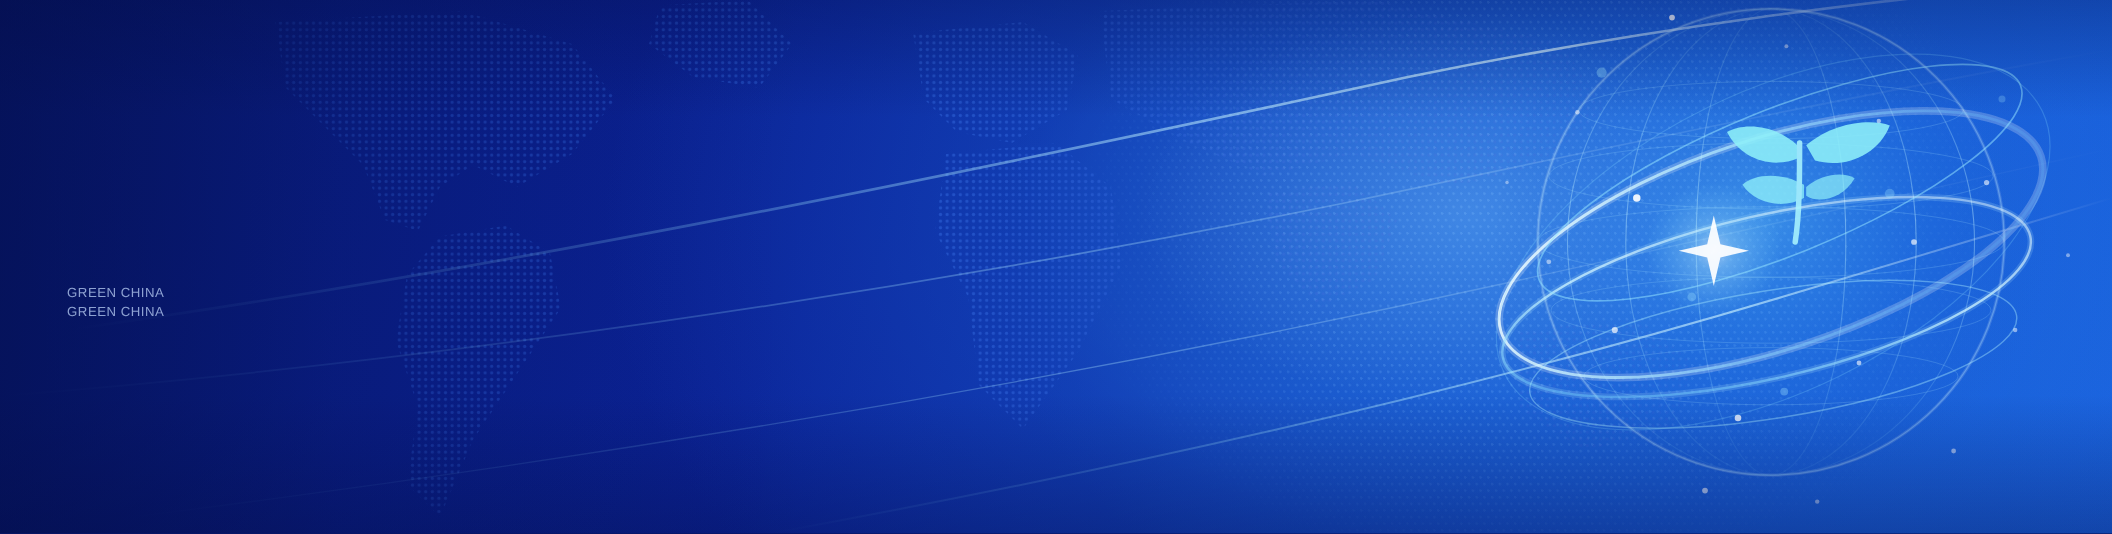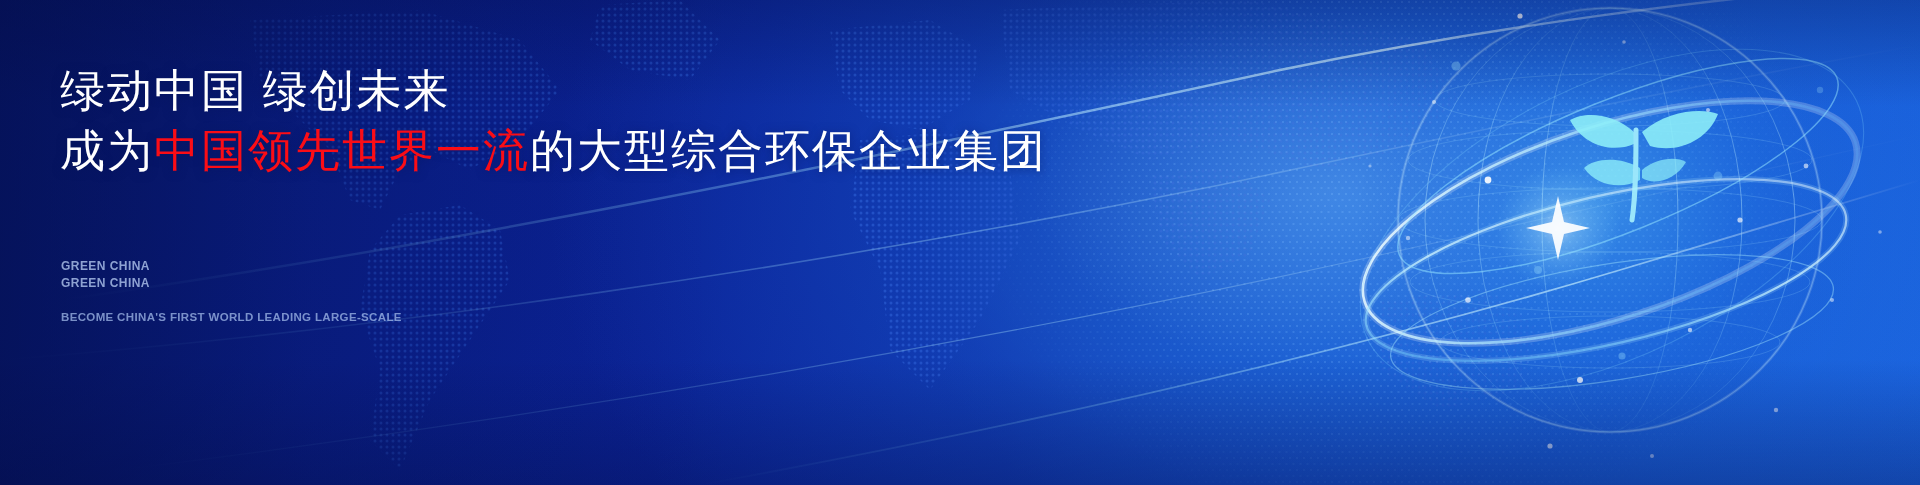--- a/index.html
+++ b/index.html
@@ -97,21 +97,21 @@
     text-shadow: 0 1px 10px rgba(0,20,90,0.55);
   }
   .hl-accent { color: #fb0d16; }
 
   .tagline-en {
     position: absolute;
     left: 61px;
     top: 258px;
     z-index: 6;
     font-size: 12px;
-    font-weight: bold;
+    font-weight: normal;
     line-height: 1.42;
     letter-spacing: 0.45px;
     color: rgba(176,198,238,0.80);
   }
   .subline-en {
     position: absolute;
     left: 61px;
     top: 309px;
     z-index: 6;
     font-size: 11.5px;
@@ -287,27 +287,22 @@
       <circle cx="236" cy="96" r="4.6" opacity="0.38"></circle>
       <circle cx="318" cy="300" r="4.0" opacity="0.32"></circle>
       <circle cx="498" cy="206" r="4.4" opacity="0.30"></circle>
       <circle cx="402" cy="386" r="3.6" opacity="0.34"></circle>
       <circle cx="600" cy="120" r="3.2" opacity="0.28"></circle>
     </g>
   </svg>
 
   <div class="vignette"></div>
 
-  <div class="copy">
-    <div class="headline-1">绿动中国  绿创未来</div>
-    <div class="headline-2"><span>成为</span><span class="hl-accent">中国领先世界一流</span><span>的大型综合环保企业集团</span></div>
-  </div>
 
   <div class="tagline-en">
     <div>GREEN CHINA</div>
     <div>GREEN CHINA</div>
   </div>
 
   <div class="subline-en">
-    <div>BECOME CHINA'S FIRST WORLD LEADING LARGE-SCALE</div>
   </div>
 
 </div>
 
 </body></html>

